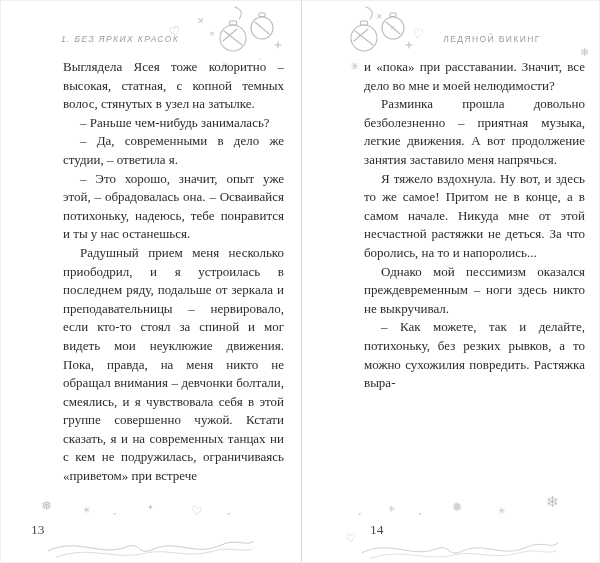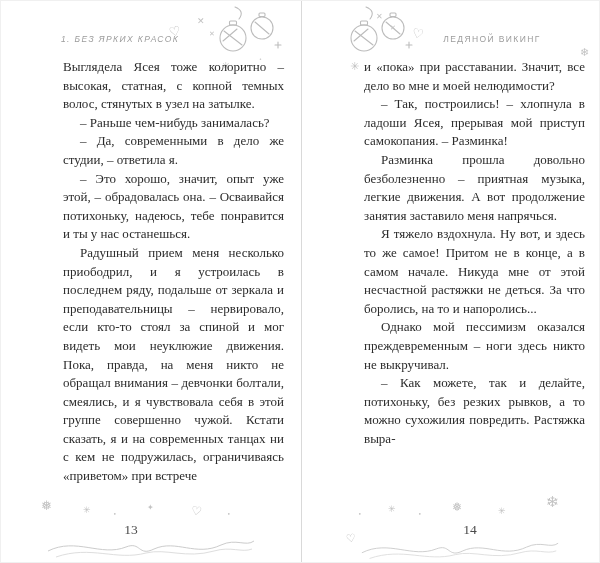--- a/index.html
+++ b/index.html
@@ -35,21 +35,21 @@
     position:absolute;top:57px;left:18px;right:17px;
     font-size:13px;line-height:18.6px;
     text-align:justify;
     hyphens:auto;
     margin-left:44px;
   }
   .body-text p{margin:0;}
   .body-text p.indent{text-indent:17px;}
   .page-number{
     position:absolute;top:521px;
-    font-size:13.5px;color:#4a4a4a;text-align:center;
+    font-size:13.5px;color:#4a4a4a;text-align:left;
   }
   .page.left .page-number{left:30px;width:200px;}
   .page.right .page-number{left:68px;width:200px;}
   .g{
     position:absolute;line-height:1;color:#c2c2c2;
     font-family:"DejaVu Sans", sans-serif;
     user-select:none;
   }
   .deco-svg{position:absolute;}
 </style>
@@ -123,21 +123,20 @@
       </g>
     </svg>
     <span class="g" style="left:74px;top:12px;font-size:8px;">✕</span>
     <span class="g" style="left:88px;top:24px;font-size:7px;">✕</span>
     <span class="g" style="left:110px;top:26px;font-size:13px;transform:rotate(12deg);">♡</span>
     <span class="g" style="left:48px;top:60px;font-size:11px;">✳</span>
     <span class="g" style="left:278px;top:46px;font-size:11px;">❄</span>
 
     <div class="body-text">
       <p>и «пока» при расставании. Значит, все дело во мне и моей нелюдимости?</p>
-      <p class="indent">– Так, построились! – хлопнула в ладоши Ясея, прерывая мой приступ самокопания. – Разминка!</p>
       <p class="indent">Разминка прошла довольно безболезненно – приятная музыка, легкие движения. А вот продолжение занятия заставило меня напрячься.</p>
       <p class="indent">Я тяжело вздохнула. Ну вот, и здесь то же самое! Притом не в конце, а в самом начале. Никуда мне от этой несчастной растяжки не деться. За что боролись, на то и напоролись...</p>
       <p class="indent">Однако мой пессимизм оказался преждевременным – ноги здесь никто не выкручивал.</p>
       <p class="indent">– Как можете, так и делайте, потихоньку, без резких рывков, а то можно сухожилия повредить. Растяжка выра-</p>
     </div>
 
     <span class="g" style="left:56px;top:510px;font-size:6px;">•</span>
     <span class="g" style="left:86px;top:504px;font-size:9px;">✳</span>
     <span class="g" style="left:116px;top:510px;font-size:6px;">•</span>
     <span class="g" style="left:150px;top:500px;font-size:12px;">❅</span>

